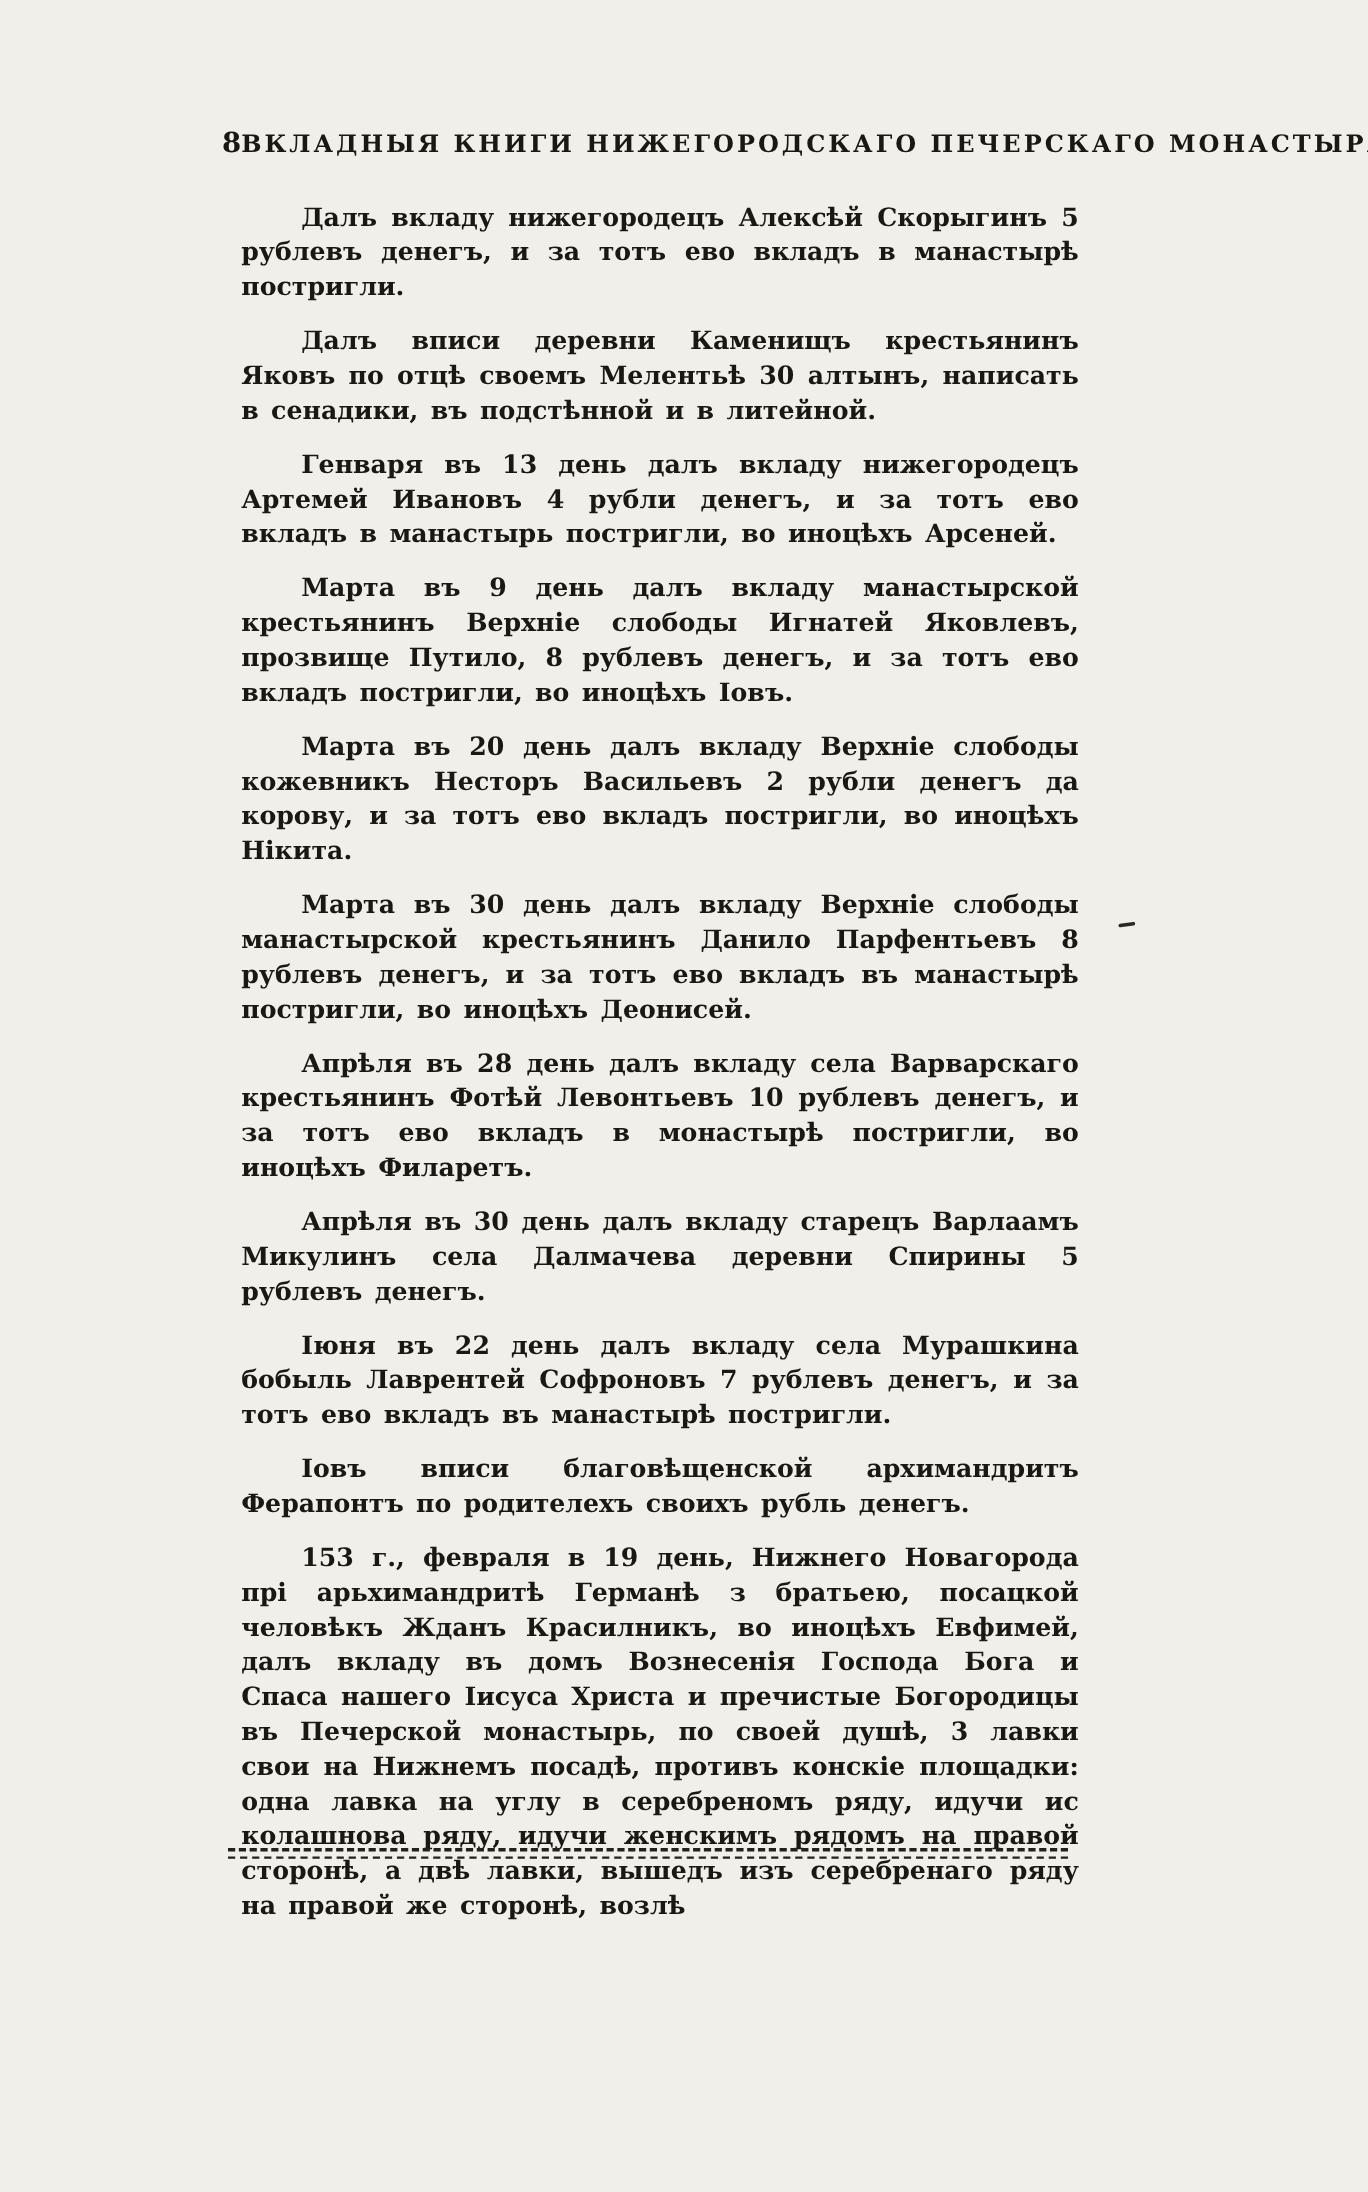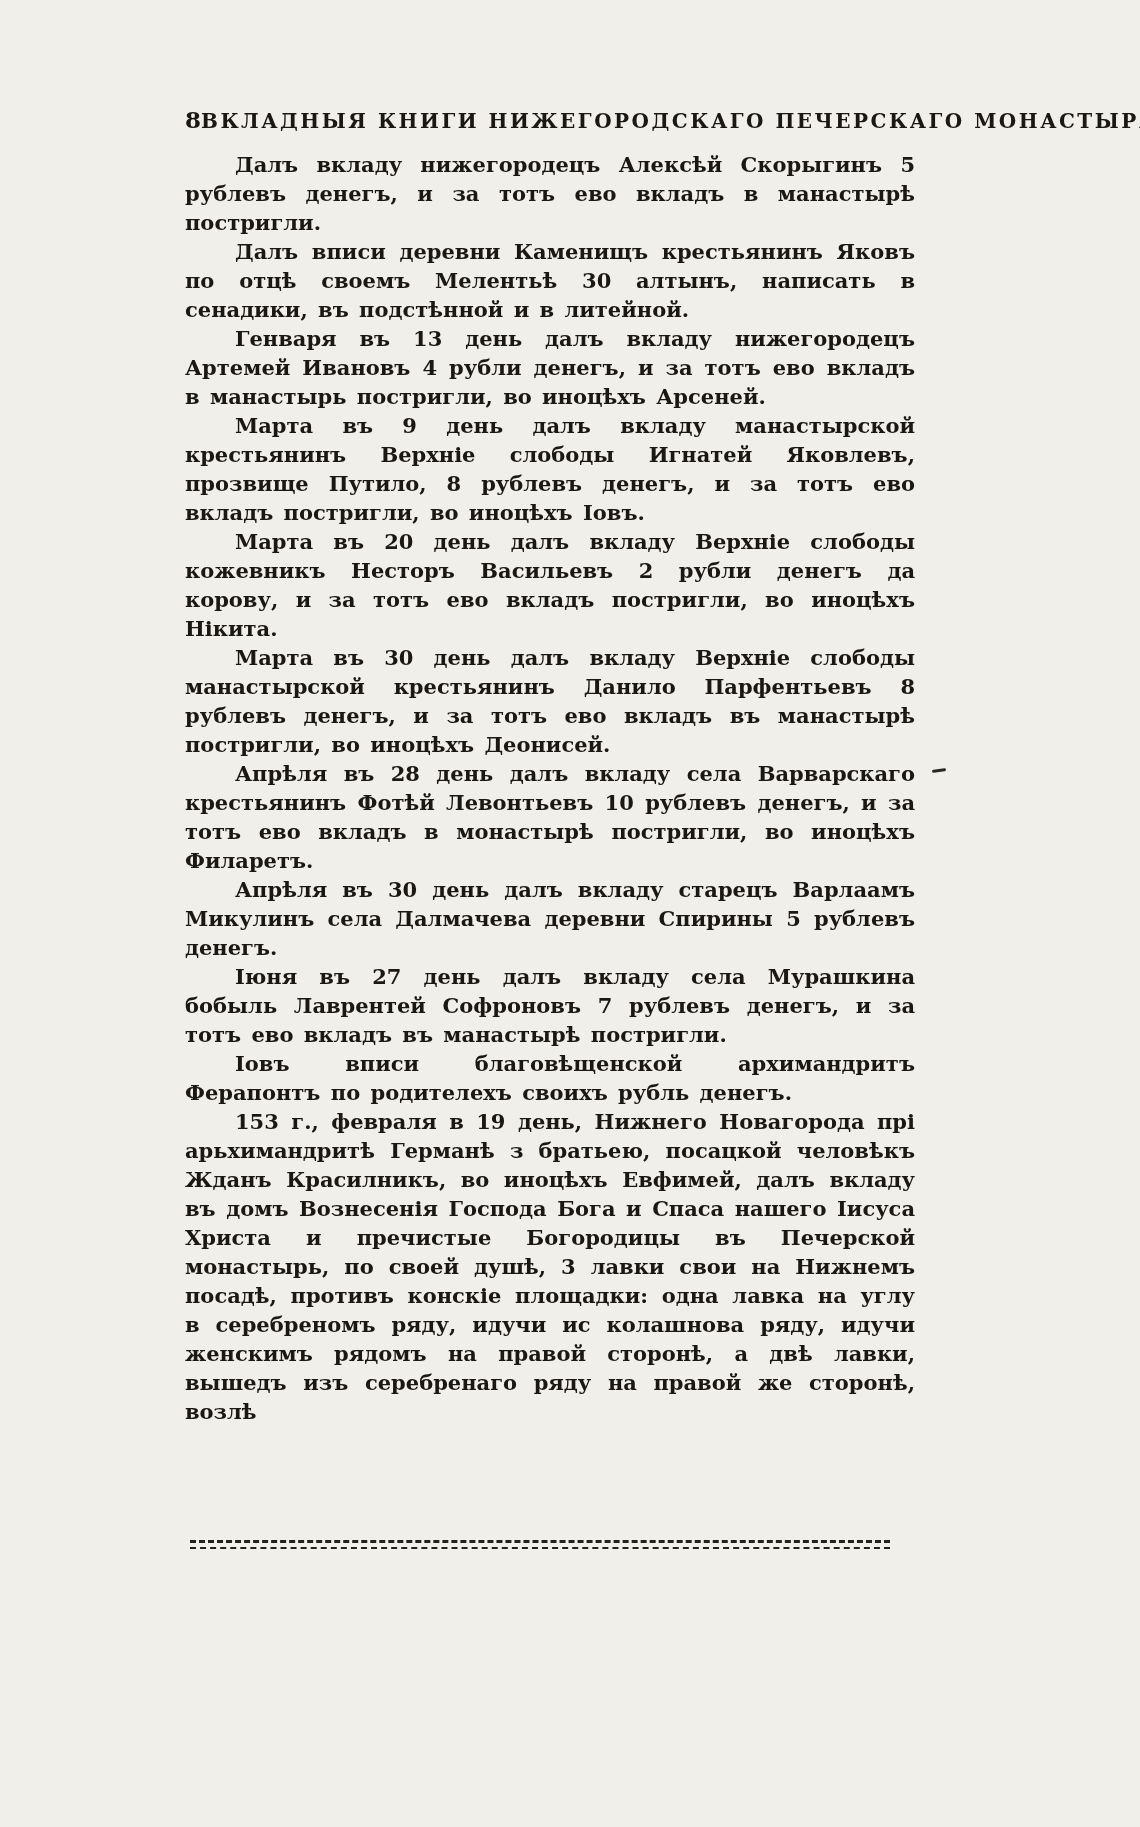--- a/index.html
+++ b/index.html
@@ -45,21 +45,21 @@
     top: 150px;
     left: 185px;
     width: 730px;
     font-size: 21px;
     line-height: 29px;
     font-weight: 700;
     text-align: justify;
     word-spacing: 3px;
   }
   .para {
-    margin: 0;
+    margin: 16px;
     text-indent: 50px;
   }
   .margin-mark {
     position: absolute;
     top: 769px;
     left: 932px;
     width: 14px;
     height: 3px;
     background: #2b2824;
     border-radius: 2px;
@@ -87,21 +87,21 @@
 
   <main class="text-block">
     <p class="para">Далъ вкладу нижегородецъ Алексѣй Скорыгинъ 5 рублевъ денегъ, и за тотъ ево вкладъ в манастырѣ постригли.</p>
     <p class="para">Далъ вписи деревни Каменищъ крестьянинъ Яковъ по отцѣ своемъ Мелентьѣ 30 алтынъ, написать в сенадики, въ подстѣнной и в литейной.</p>
     <p class="para">Генваря въ 13 день далъ вкладу нижегородецъ Артемей Ивановъ 4 рубли денегъ, и за тотъ ево вкладъ в манастырь постригли, во иноцѣхъ Арсеней.</p>
     <p class="para">Марта въ 9 день далъ вкладу манастырской крестьянинъ Верхніе слободы Игнатей Яковлевъ, прозвище Путило, 8 рублевъ денегъ, и за тотъ ево вкладъ постригли, во иноцѣхъ Іовъ.</p>
     <p class="para">Марта въ 20 день далъ вкладу Верхніе слободы кожевникъ Несторъ Васильевъ 2 рубли денегъ да корову, и за тотъ ево вкладъ постригли, во иноцѣхъ Нікита.</p>
     <p class="para">Марта въ 30 день далъ вкладу Верхніе слободы манастырской крестьянинъ Данило Парфентьевъ 8 рублевъ денегъ, и за тотъ ево вкладъ въ манастырѣ постригли, во иноцѣхъ Деонисей.</p>
     <p class="para">Апрѣля въ 28 день далъ вкладу села Варварскаго крестьянинъ Фотѣй Левонтьевъ 10 рублевъ денегъ, и за тотъ ево вкладъ в монастырѣ постригли, во иноцѣхъ Филаретъ.</p>
     <p class="para">Апрѣля въ 30 день далъ вкладу старецъ Варлаамъ Микулинъ села Далмачева деревни Спирины 5 рублевъ денегъ.</p>
-    <p class="para">Іюня въ 27 день далъ вкладу села Мурашкина бобыль Лаврентей Софроновъ 7 рублевъ денегъ, и за тотъ ево вкладъ въ манастырѣ постригли.</p>
+    <p class="para">Іюня въ 22 день далъ вкладу села Мурашкина бобыль Лаврентей Софроновъ 7 рублевъ денегъ, и за тотъ ево вкладъ въ манастырѣ постригли.</p>
     <p class="para">Іовъ вписи благовѣщенской архимандритъ Ферапонтъ по родителехъ своихъ рубль денегъ.</p>
     <p class="para">153 г., февраля в 19 день, Нижнего Новагорода прі арьхимандритѣ Германѣ з братьею, посацкой человѣкъ Жданъ Красилникъ, во иноцѣхъ Евфимей, далъ вкладу въ домъ Вознесенія Господа Бога и Спаса нашего Іисуса Христа и пречистые Богородицы въ Печерской монастырь, по своей душѣ, 3 лавки свои на Нижнемъ посадѣ, противъ конскіе площадки: одна лавка на углу в серебреномъ ряду, идучи ис колашнова ряду, идучи женскимъ рядомъ на правой сторонѣ, а двѣ лавки, вышедъ изъ серебренаго ряду на правой же сторонѣ, возлѣ</p>
   </main>
 
   <div class="margin-mark"></div>
 
   <div class="bottom-rule"></div>
 
 </div>
 

